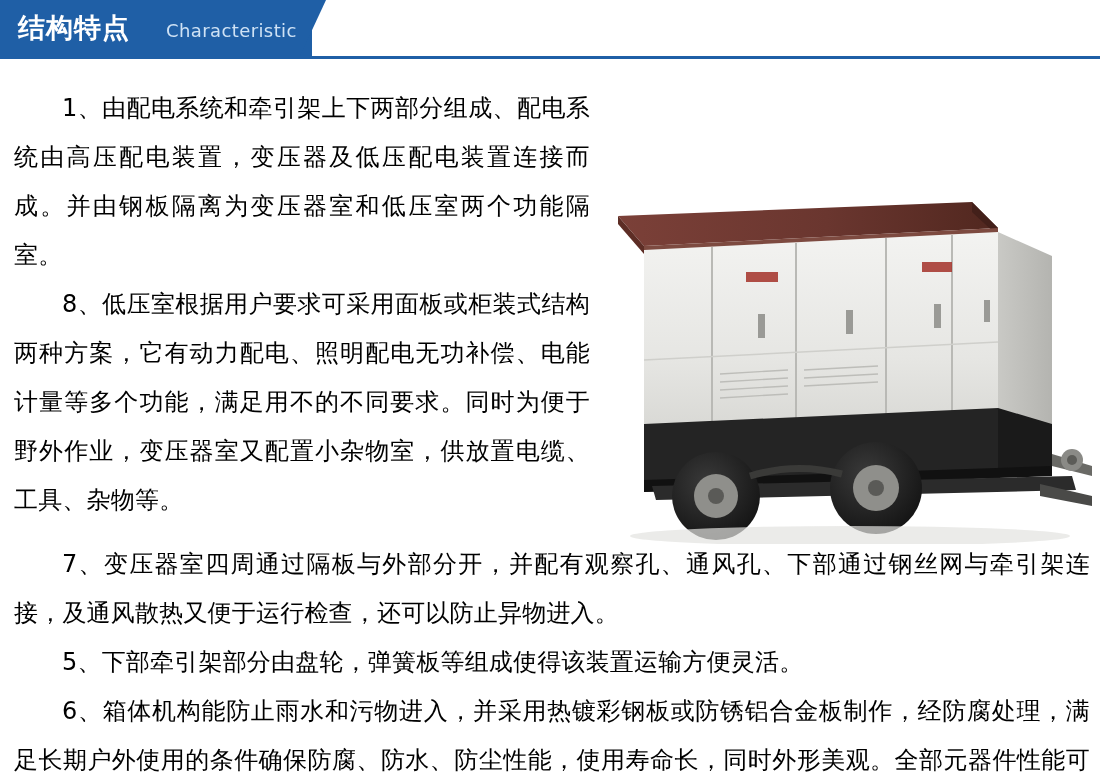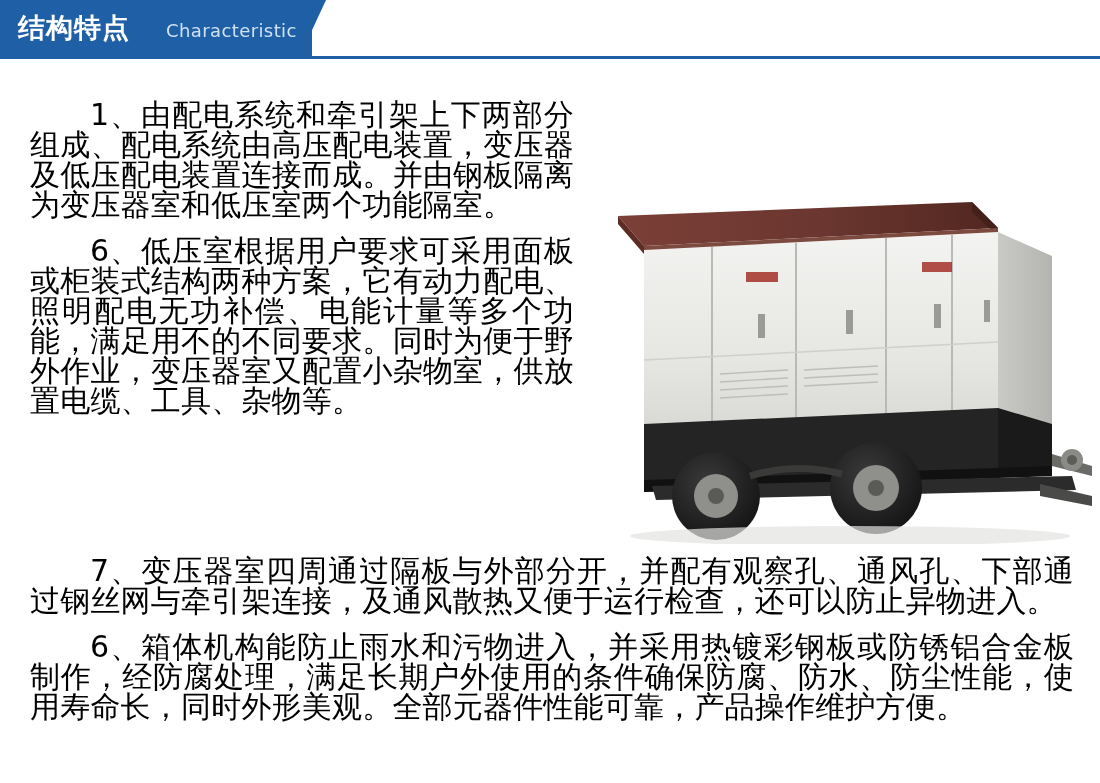--- a/index.html
+++ b/index.html
@@ -70,26 +70,26 @@
 
   
   .content {
     position: absolute;
     left: 0;
     top: 62px;
     width: 1100px;
     height: 721px;
   }
   .para {
-    font-size: 30px;
-    line-height: 30px;
+    font-size: 24px;
+    line-height: 49px;
     letter-spacing: 0.2px;
     text-align: justify;
     text-justify: inter-ideograph;
-    margin: 16px;
+    margin: 0;
   }
   .indent {
     text-indent: 2em;
   }
 
   
   .col-left {
     position: absolute;
     left: 14px;
     top: 22px;
@@ -125,21 +125,21 @@
   <div class="header-band-skew"></div>
   <div class="header-title-cn">结构特点</div>
   <div class="header-title-en">Characteristic</div>
   <div class="header-rule"></div>
 </div>
 
 <div class="content">
 
   <div class="col-left">
     <p class="para indent">1、由配电系统和牵引架上下两部分组成、配电系统由高压配电装置，变压器及低压配电装置连接而成。并由钢板隔离为变压器室和低压室两个功能隔室。</p>
-    <p class="para indent">6、低压室根据用户要求可采用面板或柜装式结构两种方案，它有动力配电、照明配电无功补偿、电能计量等多个功能，满足用不的不同要求。同时为便于野外作业，变压器室又配置小杂物室，供放置电缆、工具、杂物等。</p>
+    <p class="para indent">8、低压室根据用户要求可采用面板或柜装式结构两种方案，它有动力配电、照明配电无功补偿、电能计量等多个功能，满足用不的不同要求。同时为便于野外作业，变压器室又配置小杂物室，供放置电缆、工具、杂物等。</p>
   </div>
 
   <div class="photo">
     <svg width="492" height="420" viewBox="0 0 492 420" xmlns="http://www.w3.org/2000/svg">
       <defs>
         <linearGradient id="bodyGrad" x1="0" y1="0" x2="0" y2="1">
           <stop offset="0%" stop-color="#f3f3f1"></stop>
           <stop offset="60%" stop-color="#e6e6e3"></stop>
           <stop offset="100%" stop-color="#d6d6d2"></stop>
         </linearGradient>
@@ -214,16 +214,17 @@
       <circle cx="276" cy="364" r="8" fill="#5a5a57"></circle>
 
       <path d="M150 352 Q196 338 242 350" stroke="#3a3a38" stroke-width="7" fill="none"></path>
 
       <ellipse cx="250" cy="412" rx="220" ry="10" fill="#e2e2e0" opacity="0.7"></ellipse>
     </svg>
   </div>
 
   <div class="col-full">
     <p class="para indent">7、变压器室四周通过隔板与外部分开，并配有观察孔、通风孔、下部通过钢丝网与牵引架连接，及通风散热又便于运行检查，还可以防止异物进入。</p>
+    <p class="para indent">5、下部牵引架部分由盘轮，弹簧板等组成使得该装置运输方便灵活。</p>
     <p class="para indent">6、箱体机构能防止雨水和污物进入，并采用热镀彩钢板或防锈铝合金板制作，经防腐处理，满足长期户外使用的条件确保防腐、防水、防尘性能，使用寿命长，同时外形美观。全部元器件性能可靠，产品操作维护方便。</p>
   </div>
 
 </div>
 
 </body></html>

